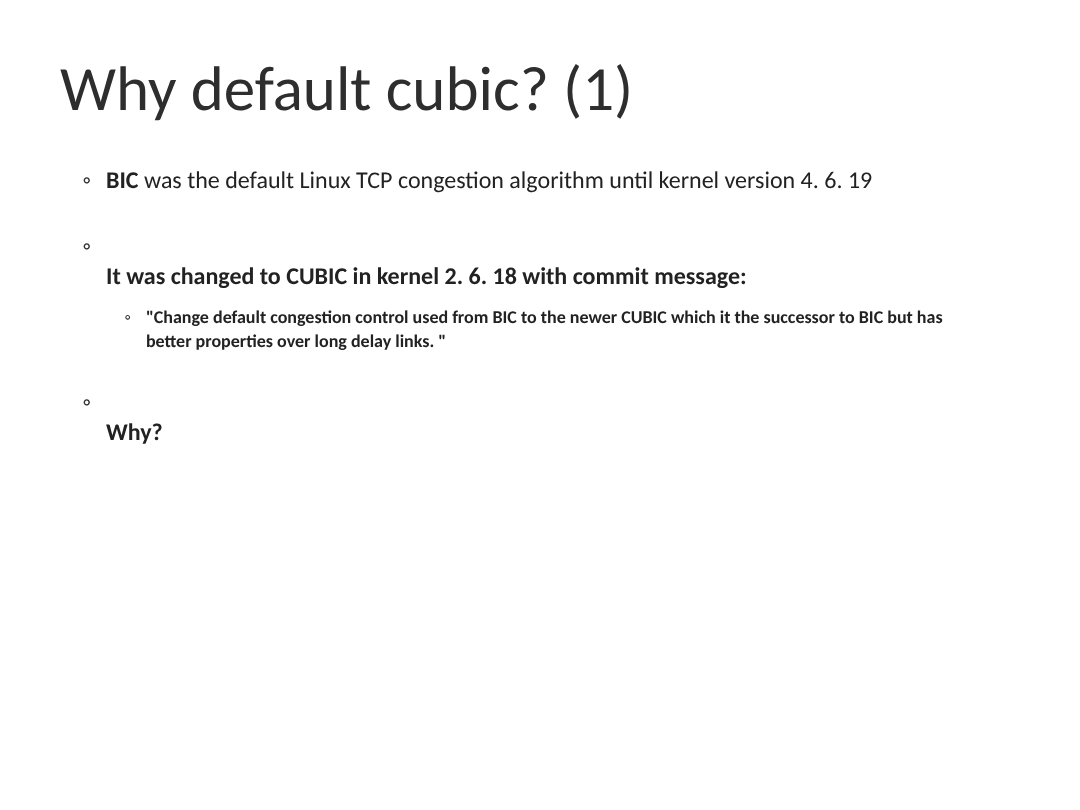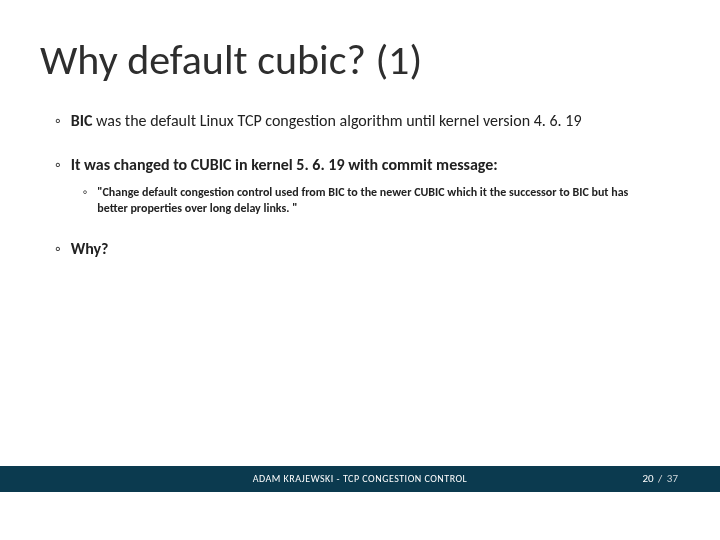--- a/index.html
+++ b/index.html
@@ -1,66 +1,60 @@
 <!DOCTYPE html>
 <html><head>
 <meta charset="utf-8">
 <style>
   * { margin: 0; padding: 0; box-sizing: border-box; }
   html, body { width: 720px; height: 540px; font-family: Calibri, "Segoe UI", Arial, sans-serif; background: #fff; color: #222; overflow: hidden; }
-  .slide { position: relative; width: 720px; height: 492px; }
+  .slide { position: relative; width: 720px; height: 393px; }
   .title { position: absolute; left: 40px; top: 34px; font-size: 42px; font-weight: 400; letter-spacing: 0px; color: #2e2e2e; }
   .content { position: absolute; left: 55px; top: 110px; right: 60px; }
   .b1 { display: flex; margin-bottom: 22px; }
   .b1 .bullet { color: #2e2e2e; font-size: 16px; line-height: 22px; margin-right: 10px; flex-shrink: 0; }
   .b1 .text { font-size: 16px; line-height: 22px; }
   .b2 { display: flex; margin-left: 28px; margin-top: 8px; margin-bottom: 22px; }
   .b2 .bullet { color: #2e2e2e; font-size: 12px; line-height: 16px; margin-right: 10px; flex-shrink: 0; }
   .b2 .text { font-size: 12px; line-height: 16px; font-weight: 700; }
   .footer { position: absolute; left: 0; bottom: 0; width: 720px; height: 26px; background: #0b3a4f; color: #fff; }
   .footer-center { position: absolute; left: 0; right: 0; text-align: center; top: 6px; font-size: 10px; letter-spacing: 0.5px; }
   .footer-right { position: absolute; right: 42px; top: 6px; font-size: 11px; color: #fff; }
   .footer-right .cur { color: #fff; }
   .footer-right .sep { color: #ddd; margin: 0 2px; }
   .footer-right .total { color: #cfd8dc; }
-  .bold { font-weight: 700; }
+  .bold { font-weight: 700; margin-top: 20px; }
 </style>
 </head>
 <body>
 
 <div class="slide">
 
   <div class="title">Why default cubic? (1)</div>
 
   <div class="content">
 
     <div class="b1">
       <div class="bullet">◦</div>
       <div class="text">
         <span class="bold">BIC</span><span> was the default Linux TCP congestion algorithm until kernel version 4. 6. 19</span>
       </div>
     </div>
 
     <div class="b1" style="margin-bottom:0">
       <div class="bullet">◦</div>
-      <div class="text bold">It was changed to CUBIC in kernel 5. 6. 19 with commit message:</div>
+      <div class="text bold">It was changed to CUBIC in kernel 2. 6. 18 with commit message:</div>
     </div>
 
     <div class="b2">
       <div class="bullet">◦</div>
       <div class="text">"Change default congestion control used from BIC to the newer CUBIC which it the successor to BIC but has better properties over long delay links. "</div>
     </div>
 
     <div class="b1">
       <div class="bullet">◦</div>
       <div class="text bold">Why?</div>
     </div>
 
   </div>
 
-  <div class="footer">
-    <div class="footer-center">ADAM KRAJEWSKI - TCP CONGESTION CONTROL</div>
-    <div class="footer-right">
-      <span class="cur">20</span><span class="sep"> / </span><span class="total">37</span>
-    </div>
-  </div>
 
 </div>
 
 </body></html>

